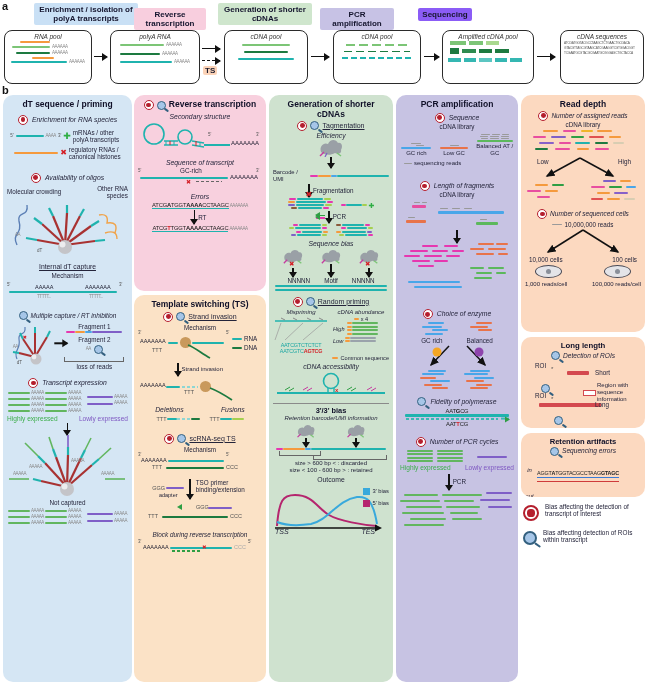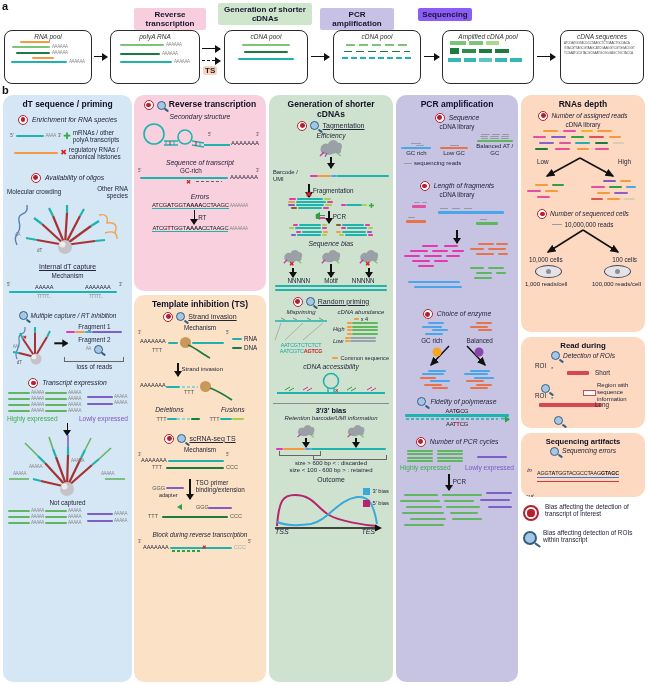--- a/index.html
+++ b/index.html
@@ -77,20 +77,21 @@
   .reg-sw{width:11px;height:4px;border:1.2px solid #d4494f;background:#fff;flex:none}
   .sqc{width:7px;height:7px;flex:none}
 </style>
 </head>
 <body>
 
 <div id="fig">
 
   <div class="abs panel-label" style="left:2px;top:0">a</div>
 
+  <div class="stepchip" style="left:34px;width:96px;background:#c9e0f5">Enrichment / isolation of polyA transcripts</div>
   <div class="stepchip" style="left:134px;top:8px;width:64px;background:#f8cede">Reverse transcription</div>
   <div class="stepchip" style="left:218px;width:86px;background:#cfe6cd">Generation of shorter cDNAs</div>
   <div class="stepchip" style="left:320px;top:8px;width:66px;background:#c7c2e5">PCR amplification</div>
   <div class="stepchip" style="left:418px;top:8px;width:46px;background:#8b5cf6">Sequencing</div>
 
   <div class="pool" style="left:4px;width:88px">
     <div class="pool-title">RNA pool</div>
     <div class="r" style="justify-content:flex-start;gap:2px;margin:1px 0 0 12px">
         <span class="ln" style="width:30px;background:#f59a3d"></span>
       </div>
@@ -459,21 +460,21 @@
         <span class="ad" style="height:14px"></span>
         <span class="lbl">RT</span>
       </div>
     <div class="r" style="margin-top:1px;gap:1px">
       <span class="seq" style="border-bottom:1.6px solid #1fb3ae"><span>ATCG</span><span class="rd">T</span><span>TGGT</span><span class="bld">AAAA</span><span>CCTAAGC</span></span>
       <span class="tail">AAAAAAA</span>
     </div>
   </div>
 
   <div class="box bx-orange" style="left:134px;top:295px;width:132px;height:387px">
-    <div class="btitle">Template inhibition (TS)</div>
+    <div class="btitle">Template switching (TS)</div>
     <div class="r" style="gap:3px;margin-top:2px">
         <span class="tgt"></span>
         <span class="mgf"></span>
       <span class="lbl u" style="font-size:7px">Strand invasion</span>
       </div>
     <div class="lbl" style="text-align:center;margin-top:2px">Mechanism</div>
     <div style="position:relative;height:30px">
       <span class="abs p" style="left:0;top:0">3'</span>
       <span class="abs" style="left:2px;top:7px;font-size:5.5px">AAAAAAA</span>
       <span class="abs" style="left:14px;top:16px;font-size:5.5px;color:#555">TTT</span>
@@ -1062,21 +1063,21 @@
       <span class="q" style="left:88px;top:14px;width:24px;background:#7f5fc7"></span>
       <span class="q" style="left:2px;top:20px;width:42px;background:#62b65f"></span>
         <span class="q" style="left:50px;top:20px;width:28px;background:#62b65f"></span>
       <span class="q" style="left:10px;top:26px;width:36px;background:#62b65f"></span>
         <span class="q" style="left:52px;top:26px;width:30px;background:#62b65f"></span>
       <span class="q" style="left:4px;top:32px;width:40px;background:#62b65f"></span>
     </div>
   </div>
 
   <div class="box bx-peach" style="left:521px;top:95px;width:124px;height:237px">
-    <div class="btitle">RNAs depth</div>
+    <div class="btitle">Read depth</div>
     <div class="r" style="gap:3px;margin-top:1px">
         <span class="tgt"></span>
       <span class="sub" style="font-size:6.5px">Number of assigned reads</span>
       </div>
     <div class="lbl" style="text-align:center">cDNA library</div>
     <div style="position:relative;height:26px;margin-top:2px">
       <span class="q" style="left:18px;top:0;width:15px;background:#f59a3d"></span>
         <span class="q" style="left:38px;top:0;width:13px;background:#e84fa0"></span>
         <span class="q" style="left:56px;top:0;width:12px;background:#f0b429"></span>
         <span class="q" style="left:72px;top:0;width:15px;background:#f59a3d"></span>
@@ -1142,21 +1143,21 @@
       <span class="cell-ic"></span>
       <span class="cell-ic"></span>
     </div>
     <div class="r" style="justify-content:space-between;margin-top:3px">
       <span class="lbl" style="font-size:6px">1,000 reads/cell</span>
       <span class="lbl" style="font-size:6px">100,000 reads/cell</span>
     </div>
   </div>
 
   <div class="box bx-peach" style="left:521px;top:337px;width:124px;height:91px">
-    <div class="btitle" style="font-size:7.8px">Read during</div>
+    <div class="btitle" style="font-size:7.8px">Long length</div>
     <div class="r" style="gap:3px">
         <span class="mgf"></span>
       <span class="sub" style="font-size:6.6px">Detection of ROIs</span>
       </div>
     <div style="position:relative;height:62px;margin-top:2px">
       <span class="abs lbl" style="left:10px;top:0">ROI</span>
       <span class="abs" style="left:26px;top:4px;font-size:6px;color:#555">*</span>
       <span class="abs roi-line" style="left:0;top:10px"><span class="roi-red" style="left:42px;width:22px"></span></span>
       <span class="abs mgf" style="left:16px;top:17px"></span>
       <span class="abs lbl" style="left:70px;top:7px">Short</span>
@@ -1164,21 +1165,21 @@
       <span class="abs lbl" style="left:72px;top:20px;width:44px;font-size:6px">Region with sequence information</span>
       <span class="abs lbl" style="left:10px;top:30px">ROI</span>
       <span class="abs" style="left:26px;top:34px;font-size:6px;color:#555">*</span>
       <span class="abs roi-line" style="left:0;top:42px"><span class="roi-red" style="left:1px;width:62px"></span></span>
       <span class="abs mgf" style="left:16px;top:49px"></span>
       <span class="abs lbl" style="left:70px;top:39px">Long</span>
     </div>
   </div>
 
   <div class="box bx-peach" style="left:521px;top:433px;width:124px;height:64px">
-    <div class="btitle" style="font-size:7.6px">Sequencing artifacts</div>
+    <div class="btitle" style="font-size:7.6px">Retention artifacts</div>
     <div class="r" style="gap:3px">
         <span class="mgf"></span>
       <span class="sub" style="font-size:6.6px">Sequencing errors</span>
       </div>
     <div class="r" style="gap:3px;margin-top:4px;justify-content:flex-start">
       <span class="sub" style="font-size:6px;width:9px">in</span>
       <span class="sq-line"><span class="sq-blue seq" style="font-size:5.4px"><span>AGGT</span><span class="bld">A</span><span>TGGTACGCCTAAG</span><span class="bld">GTAGC</span></span></span>
     </div>
     <div class="r" style="gap:3px;margin-top:4px;justify-content:flex-start">
       <span class="sub" style="font-size:6px;width:9px">out</span>

